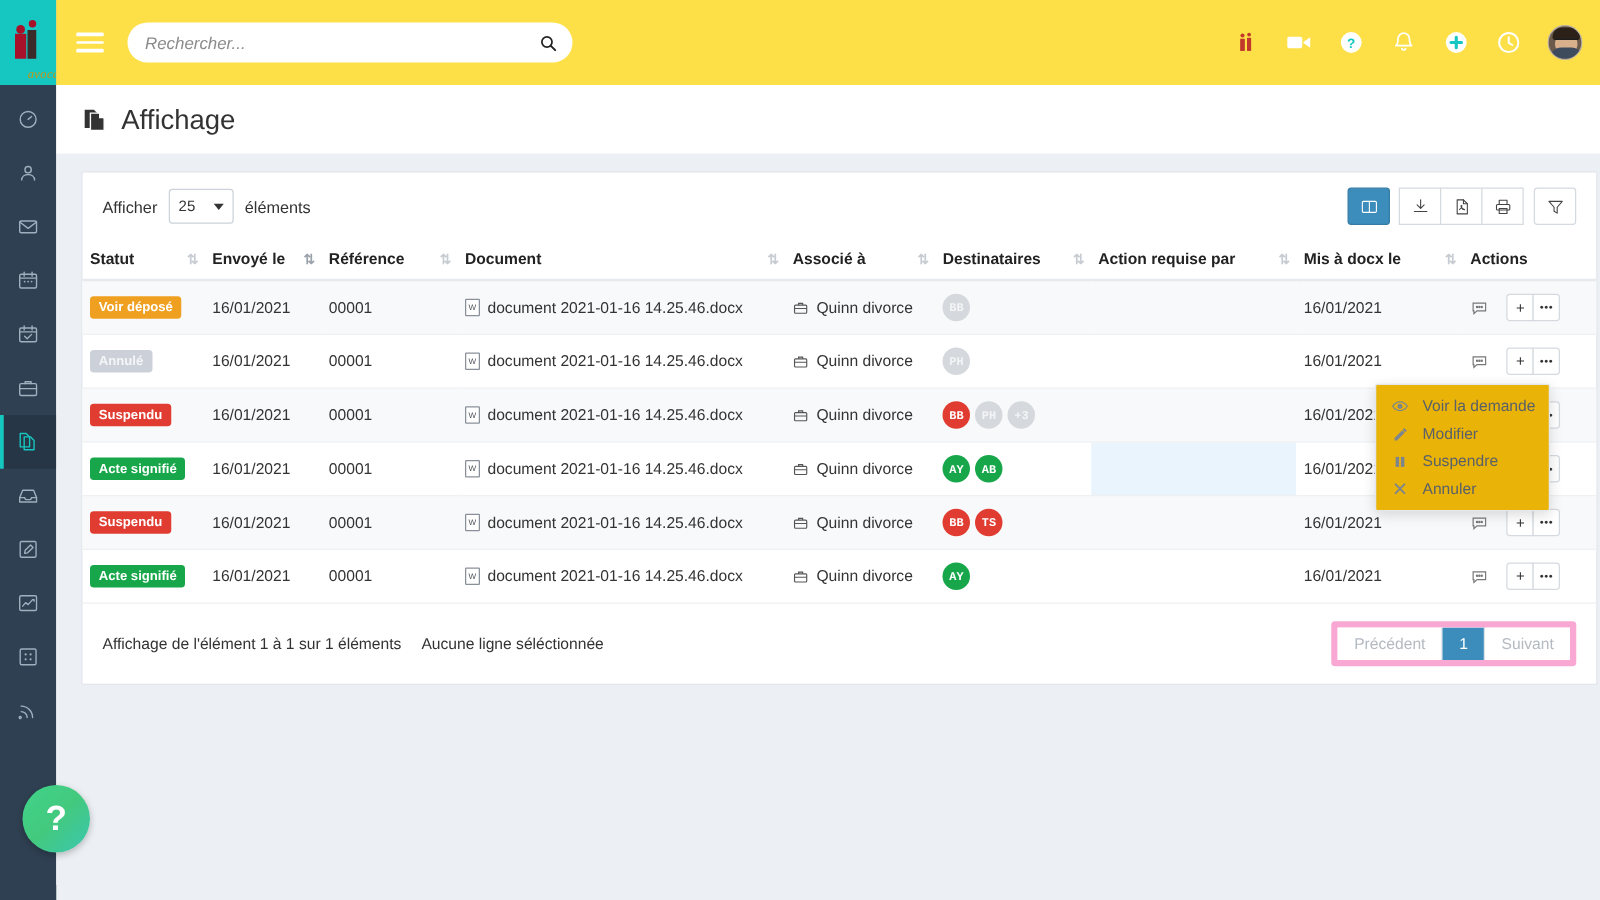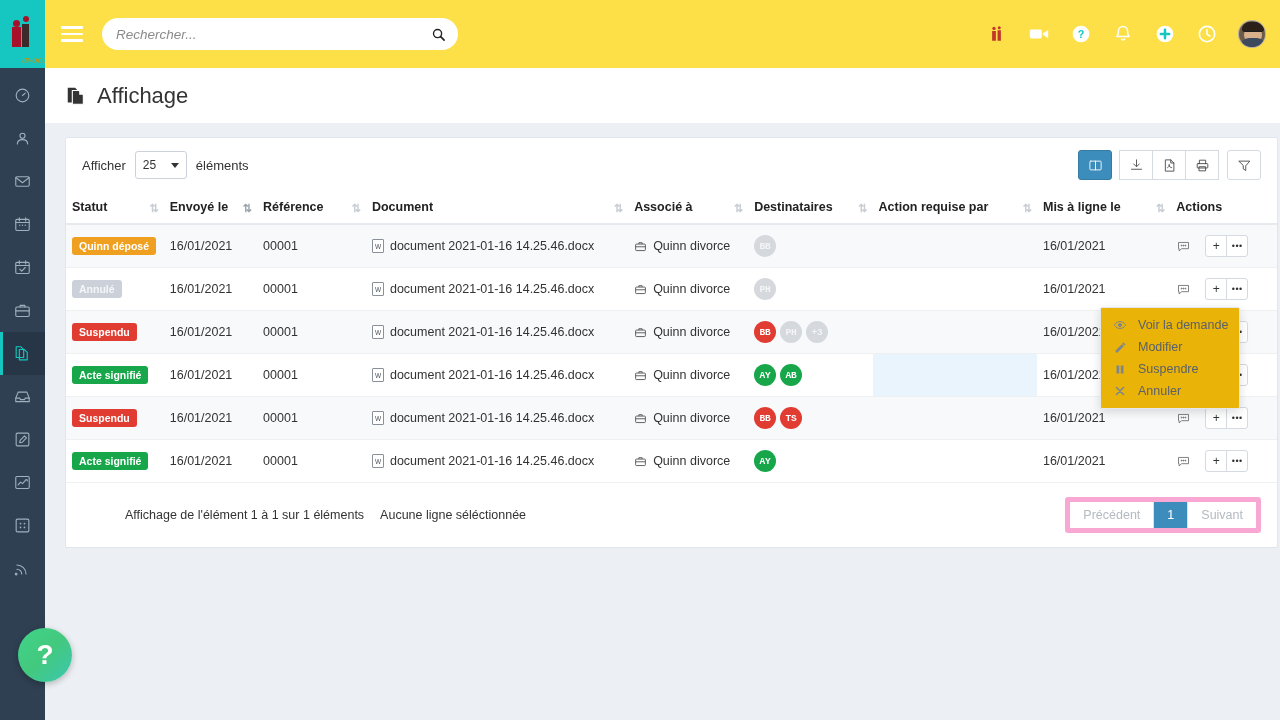--- a/index.html
+++ b/index.html
@@ -165,21 +165,21 @@
   .act-btns { display: flex; }
   .abtn {
     width: 22px; height: 22px; border: 1px solid #d5dae0; background: #fff;
     display: flex; align-items: center; justify-content: center; cursor: pointer;
     font-size: 12px; color: #333; margin-left: -1px;
   }
   .abtn:first-child { border-radius: 3px 0 0 3px; margin-left: 0; }
   .abtn:last-child { border-radius: 0 3px 3px 0; }
 
   
-  .tfoot { display: flex; align-items: center; padding: 14px 16px; margin-left: 43px; }
+  .tfoot { display: flex; align-items: center; padding: 14px 16px; }
   .tfoot .info { font-size: 12.5px; color: #333; }
   .tfoot .info2 { font-size: 12.5px; color: #333; margin-left: 16px; }
   .pager { margin-left: auto; display: flex; border: 5px solid #f9a8d4; border-radius: 3px; overflow: hidden; }
   .pg { padding: 6px 13px; font-size: 12.5px; color: #b4bac1; background: #fff; cursor: pointer; border-right: 1px solid #dde1e6; }
   .pg:last-child { border-right: 0; }
   .pg.cur { background: #3c8dbc; color: #fff; }
 
   
   .dropdown {
     position: absolute; left: 1100px; top: 307px; width: 140px;
@@ -464,34 +464,34 @@
                 </div>
               </th>
               <th>
                 <div class="hdr">
                   <span>Action requise par</span>
                   <span class="sort-ico">⇅</span>
                 </div>
               </th>
               <th>
                 <div class="hdr">
-                  <span>Mis à ligne le</span>
+                  <span>Mis à docx le</span>
                   <span class="sort-ico">⇅</span>
                 </div>
               </th>
               <th>
                 <div class="hdr">
                   <span>Actions</span>
                 </div>
               </th>
             </tr>
           </thead>
         <tbody id="tbody">
             <tr class="odd">
-              <td><span class="badge" style="background:#f0a020;">Quinn déposé</span></td>
+              <td><span class="badge" style="background:#f0a020;">Voir déposé</span></td>
               <td>16/01/2021</td>
               <td>00001</td>
               <td>
                 <span class="doc-cell">
                   <span class="word-ico">W</span>
                   <span>document 2021-01-16 14.25.46.docx</span>
                 </span>
               </td>
               <td>
                 <span class="case-cell">

